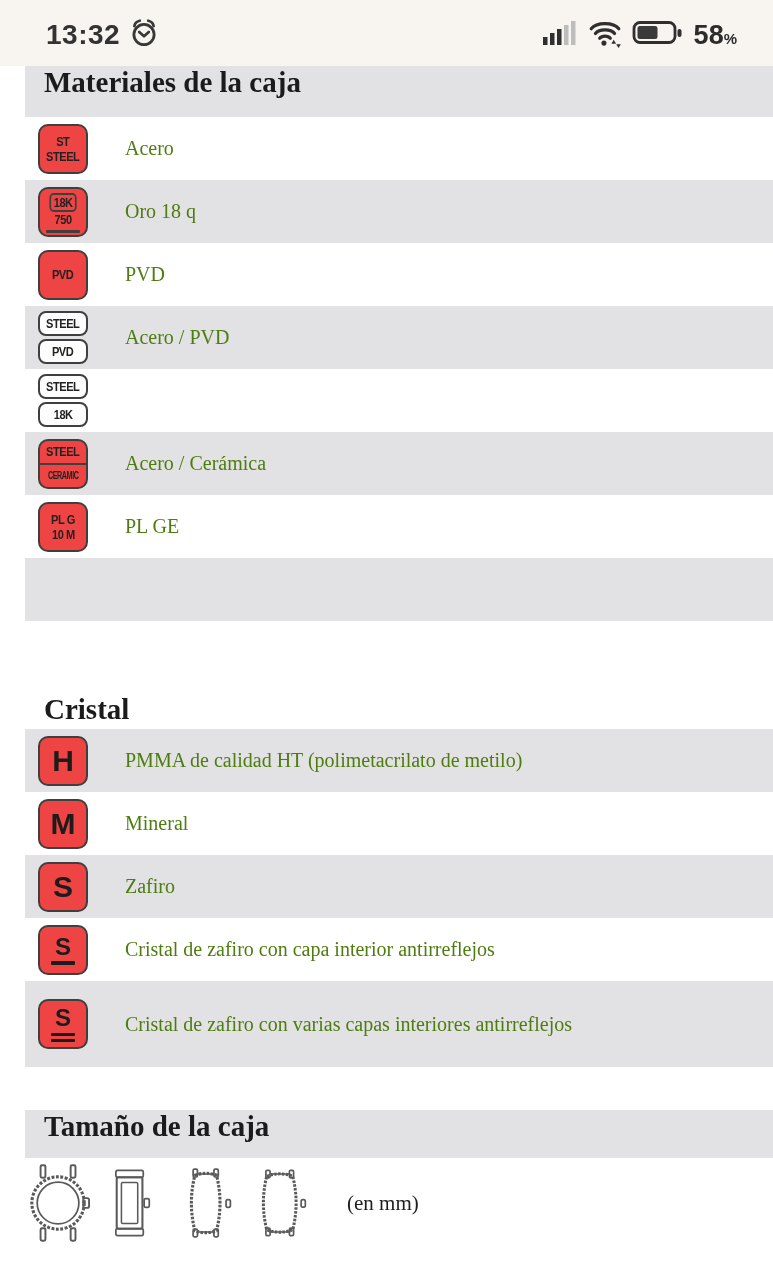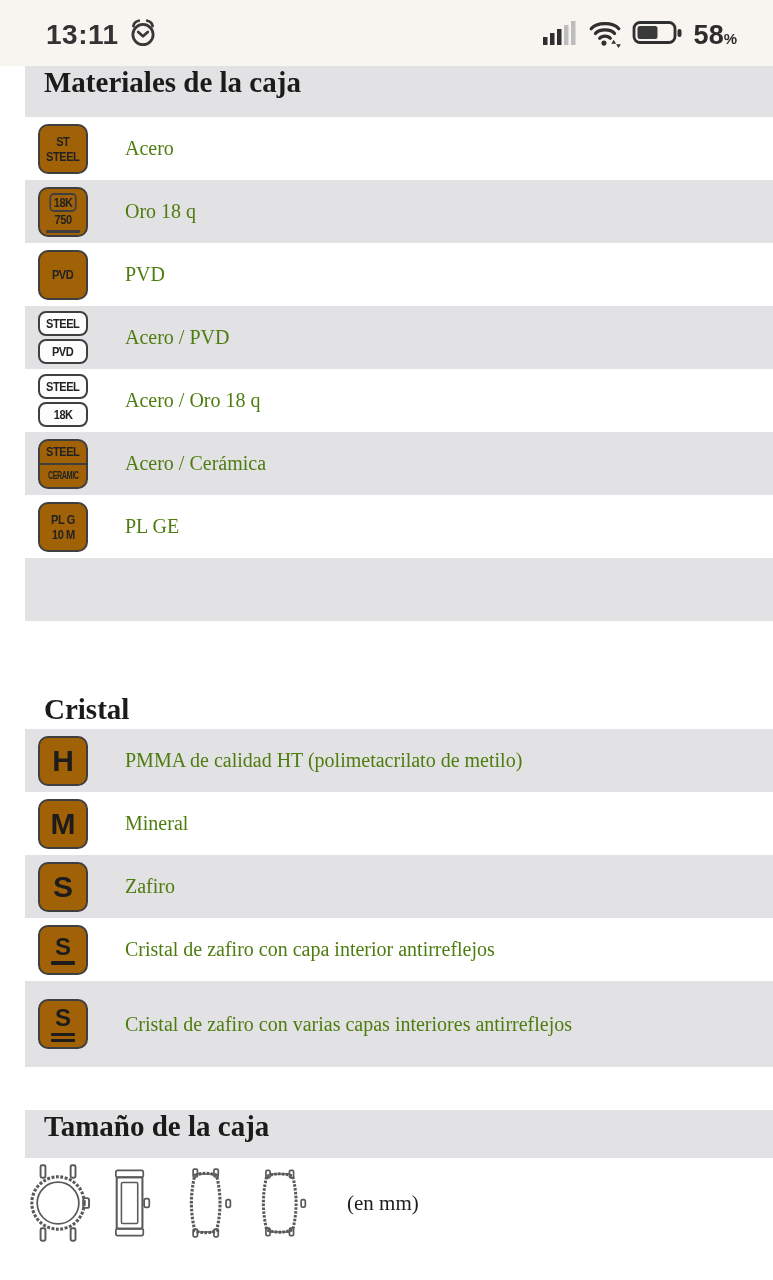--- a/index.html
+++ b/index.html
@@ -34,21 +34,21 @@
     margin-left:25px;height:63px;display:flex;align-items:center;
     padding-left:13px;box-sizing:border-box;
   }
   .row.tall{height:86px;}
   .row.gray{background:#e2e1e3;}
   .row .lbl{margin-left:37px;font-size:20px;color:#4d7c0f;max-width:565px;line-height:33px;}
   
   .badge{
     width:50px;height:50px;min-width:50px;border:2.5px solid #3f3f3f;border-radius:10px;
     display:flex;flex-direction:column;align-items:center;justify-content:center;
-    background:#a16207;box-sizing:border-box;
+    background:#ef4444;box-sizing:border-box;
   }
   .bt{
     font-family:"Liberation Sans","DejaVu Sans",sans-serif;font-weight:700;
     font-size:13px;line-height:15px;letter-spacing:-0.5px;color:#222;
     transform:scaleX(0.85);white-space:nowrap;
   }
   .framebox{border:2px solid #3f3f3f;border-radius:5px;padding:0 3px;margin-top:2px;}
   .underbar{width:34px;height:3px;background:#3f3f3f;margin-top:3px;border-radius:1px;}
   .badge-stack{width:50px;min-width:50px;height:56px;display:flex;flex-direction:column;
     gap:3px;justify-content:center;box-sizing:border-box;}
@@ -68,21 +68,21 @@
   .sizes{height:82px;display:flex;align-items:center;padding-left:27px;margin-top:4px;}
   .sizes svg{display:block;}
   .mm{font-size:21px;color:#1e1e1e;margin-left:40px;}
   .wshape{stroke:#5a5a5a;fill:none;}
 </style>
 </head>
 <body>
 
 <div class="statusbar">
   <div class="sb-left">
-    <span class="sb-time">13:11</span>
+    <span class="sb-time">13:32</span>
     <span>
       <svg width="32" height="32" viewBox="0 0 30 30">
         <circle cx="15" cy="16.5" r="9.5" stroke="#383838" stroke-width="2.6" fill="none"></circle>
         <path d="M10.5,14 L15,18 L19.5,14" stroke="#383838" stroke-width="2.6" fill="none" stroke-linecap="round" stroke-linejoin="round"></path>
         <path d="M6,8.5 Q6.5,4.5 11,3.5" stroke="#383838" stroke-width="2.6" fill="none" stroke-linecap="round"></path>
         <path d="M24,8.5 Q23.5,4.5 19,3.5" stroke="#383838" stroke-width="2.6" fill="none" stroke-linecap="round"></path>
       </svg>
     </span>
   </div>
   <div class="sb-right">
@@ -158,21 +158,20 @@
 
 <div class="row">
   <span class="badge-stack">
     <span class="minibox">
         <span class="bt">STEEL</span>
       </span>
     <span class="minibox">
         <span class="bt">18K</span>
       </span>
   </span>
-  <span class="lbl">Acero / Oro 18 q</span>
 </div>
 
 <div class="row gray">
   <span class="badge divided">
     <span class="half">
         <span class="bt">STEEL</span>
       </span>
     <span class="half">
         <span class="bt cond">CERAMIC</span>
       </span>

